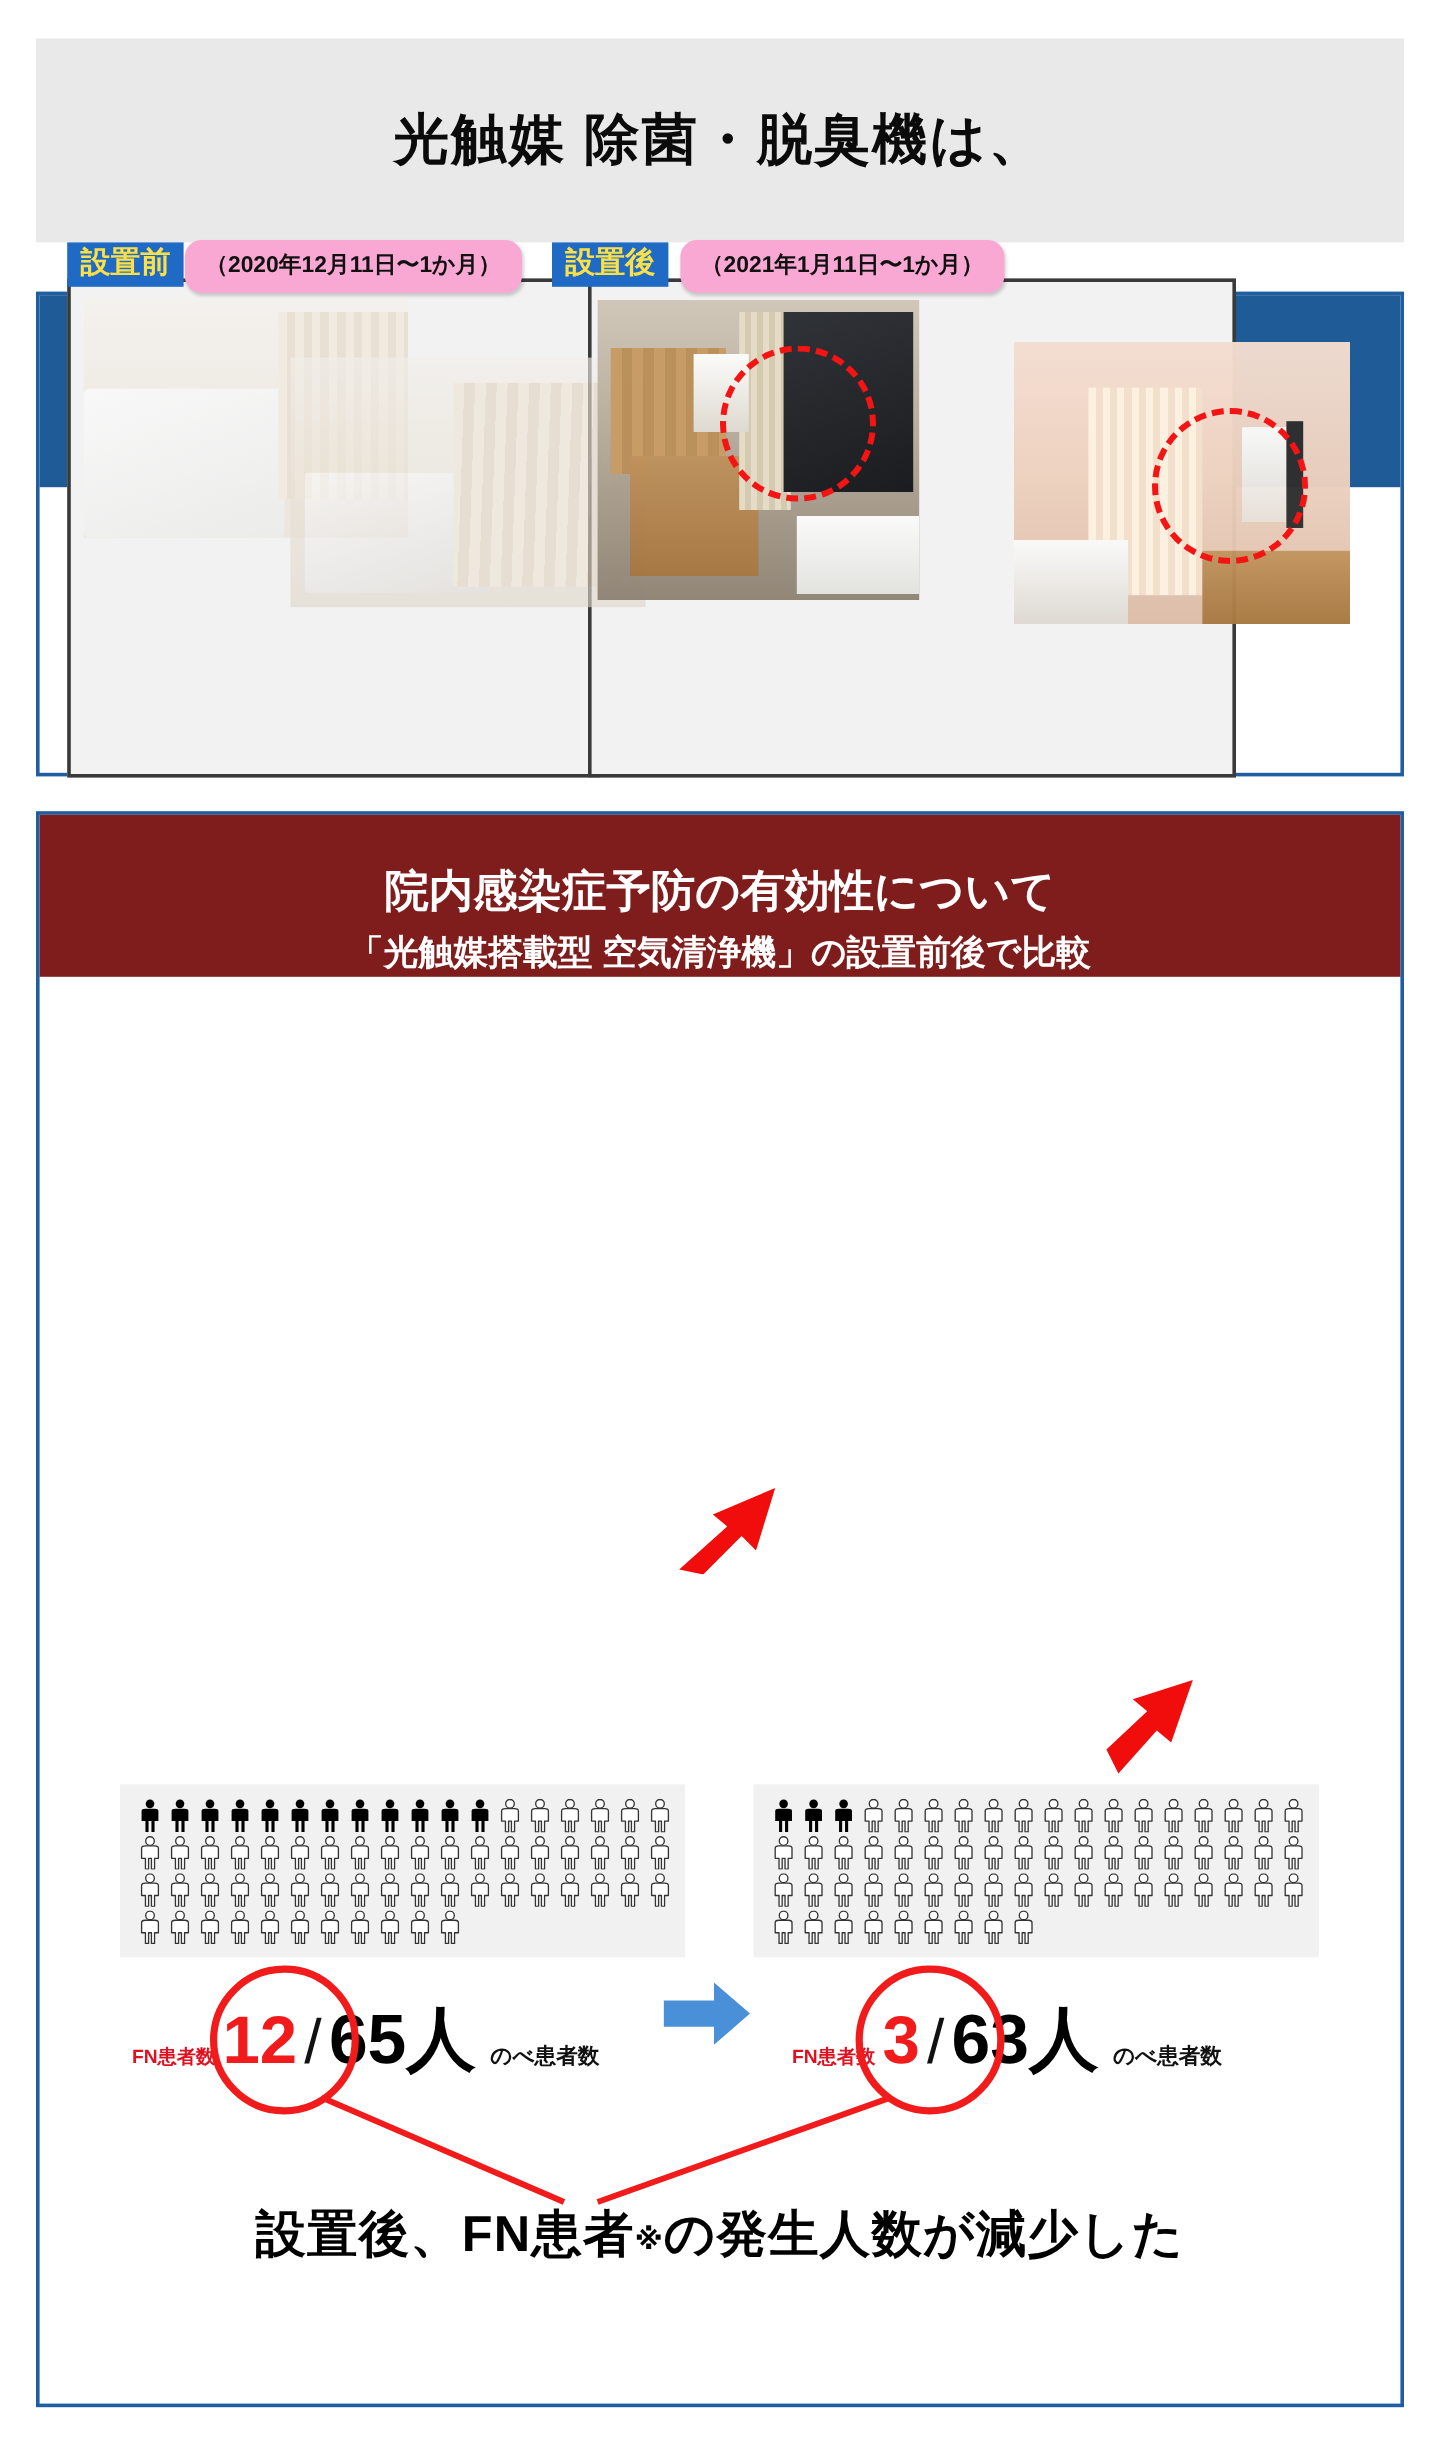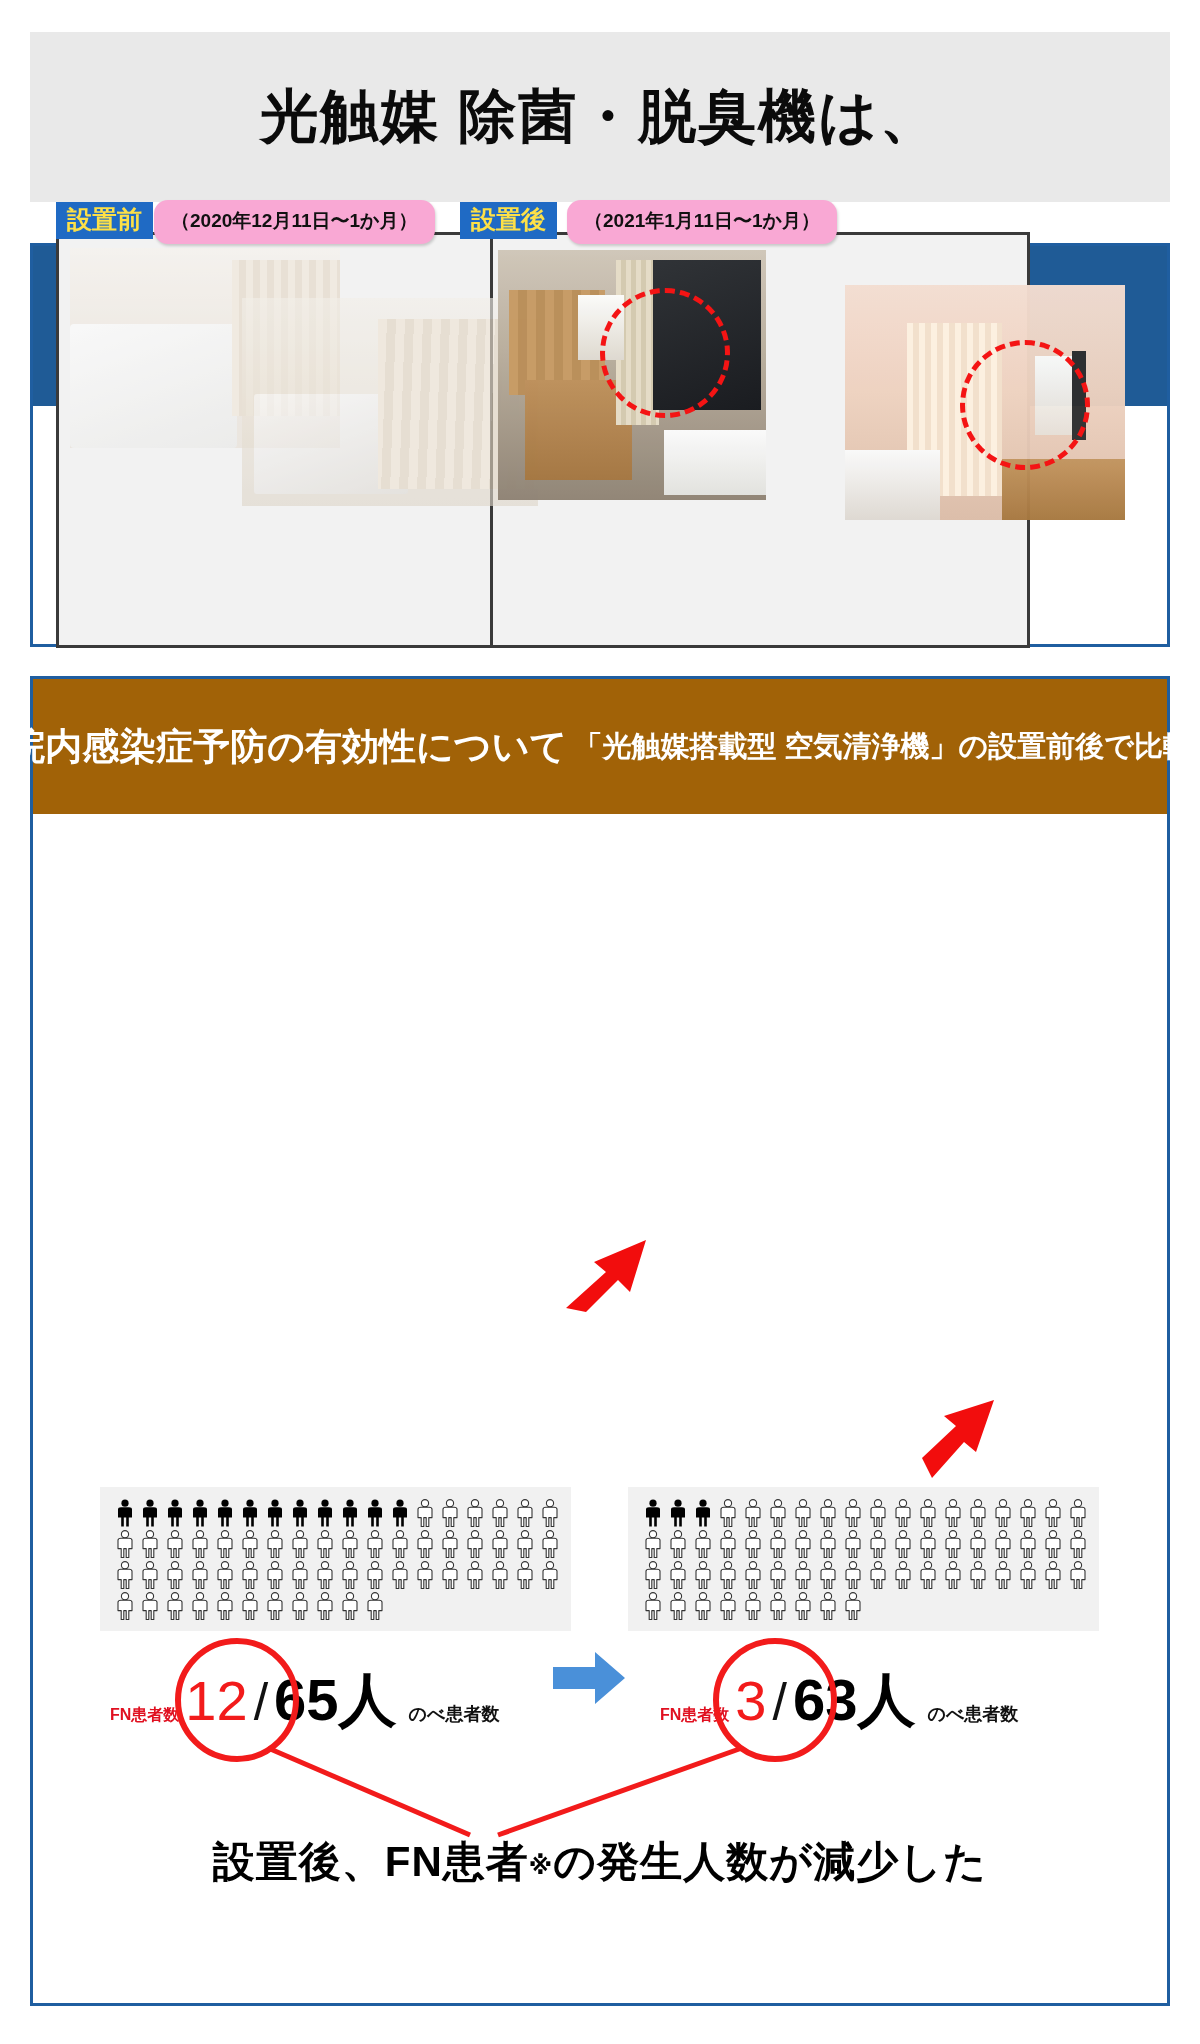--- a/index.html
+++ b/index.html
@@ -16,21 +16,21 @@
   .title-band {
     position: absolute;
     left: 30px; top: 32px;
     width: 1140px; height: 170px;
     background: #e9e9e9;
     display: flex; flex-direction: column;
     align-items: center; justify-content: center;
     gap: 10px;
   }
   .title-line {
-    font-size: 58px; font-weight: bold; letter-spacing: 2px;
+    font-size: 46px; font-weight: bold; letter-spacing: 2px;
     color: #0b0b0b; white-space: nowrap;
   }
 
   
   .panel1 {
     position: absolute;
     left: 30px; top: 243px;
     width: 1140px; height: 404px;
     border: 3px solid #1f5ea0;
     background: #fff;
@@ -126,24 +126,24 @@
 
   
   .panel2 {
     position: absolute;
     left: 30px; top: 676px;
     width: 1140px; height: 1330px;
     border: 3px solid #1f5ea0;
     background: #fff;
   }
   .p2-header {
-    background: #a16207;
+    background: #7f1d1d;
     height: 135px;
-    display:flex; flex-direction:row;
-    align-items:center; justify-content:center;
+    display:flex; flex-direction:column;
+    align-items:center; justify-content:flex-end;
     color:#fff; gap: 6px;
   }
   .p2-h-l1 { font-size: 37px; font-weight: bold; white-space: nowrap; }
   .p2-h-l2 { font-size: 29px; font-weight: bold; white-space: nowrap; }
 
   .p2-body { position: relative; height: 1186px; }
 
   .tag {
     position: absolute; z-index: 6;
     background: #1f6ac4; color: #fde047;
@@ -243,21 +243,21 @@
   .picto-row svg { display:block; }
 
   .statline {
     position: absolute;
     display: flex; align-items: baseline; gap: 6px;
     white-space: nowrap;
   }
   .stat-before { left: 110px; top: 1672px; }
   .stat-after  { left: 660px; top: 1672px; }
   .fn-label { color: #e01020; font-size: 16px; font-weight: bold; }
-  .num-red  { color: #f21b1b; font-size: 56px; font-weight: normal; line-height: .9; }
+  .num-red  { color: #f21b1b; font-size: 56px; font-weight: bold; line-height: .9; }
   .slash    { color: #111; font-size: 52px; font-weight: normal; }
   .num-black{ color: #000000; font-size: 58px; font-weight: bold; line-height: .9; }
   .nobe     { color: #111; font-size: 18px; font-weight: bold; margin-left: 6px; }
 
   .redring {
     position: absolute;
     border: 6px solid #f21b1b; border-radius: 50%;
     background: transparent;
   }
   .ring-before { left: 175px; top: 1638px; width: 124px; height: 124px; }

